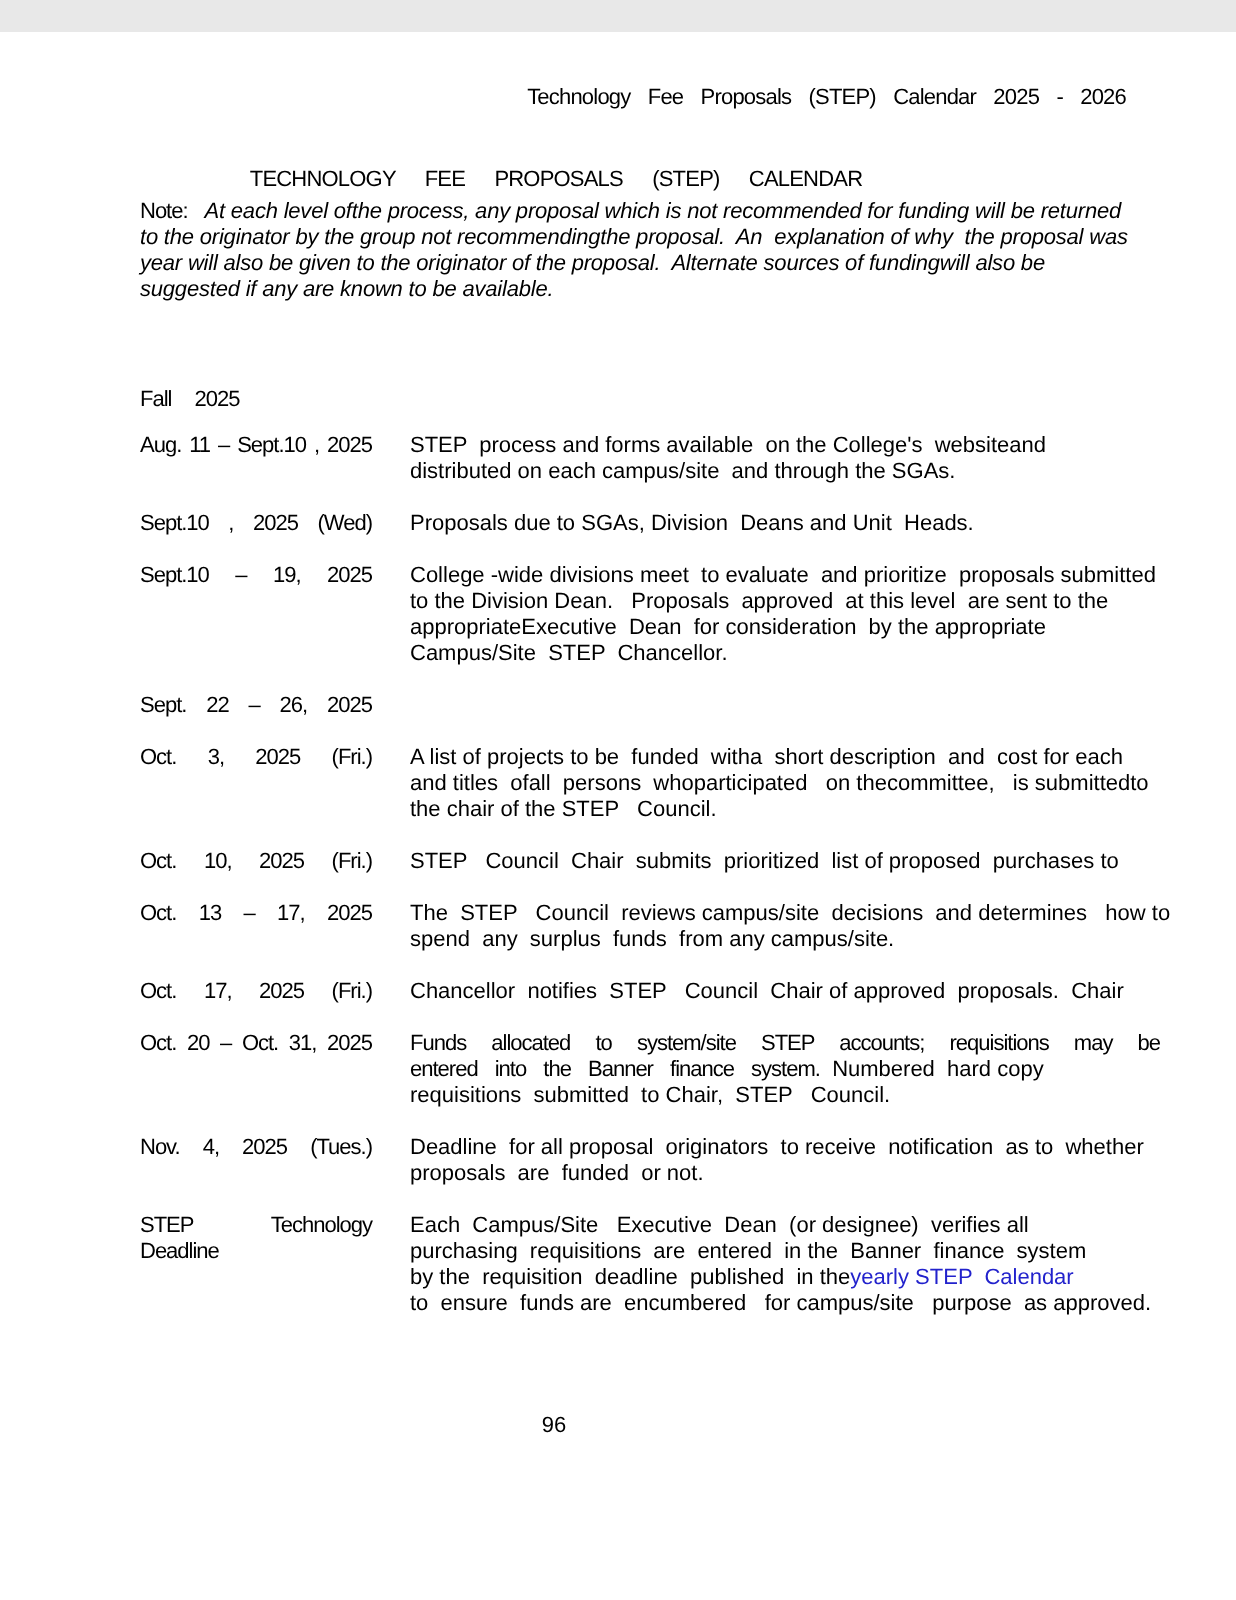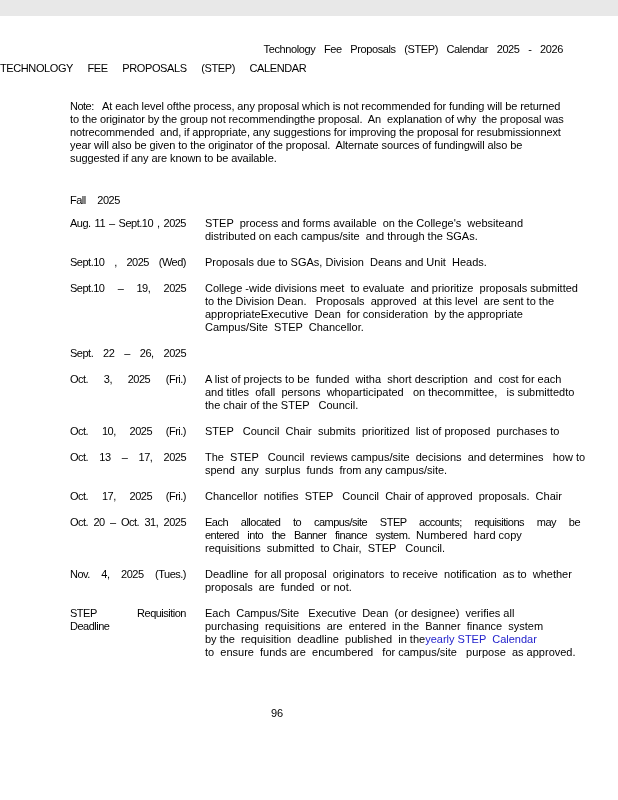--- a/index.html
+++ b/index.html
@@ -2,25 +2,25 @@
 <html><head>
 <meta charset="utf-8">
 <style>
   html,body{margin:0;padding:0;background:#e8e8e8}
   .doc{
     position:relative;width:618px;height:800px;background:#ffffff;
     font-family:"Liberation Sans",sans-serif;font-size:11px;line-height:13px;
     color:#000;overflow:hidden;margin:16px auto;
   }
   .cond{letter-spacing:-0.5px}
-  .ital{}
+  .ital{font-style:italic}
   .lnk{color:#2222CC;cursor:pointer;white-space:pre}
   .ws6{word-spacing:6px}
   .h1{position:absolute;top:27px;left:0;right:55px;text-align:right;word-spacing:6px;letter-spacing:-0.4px}
-  .h2{position:absolute;top:46px;left:0;width:556px;word-spacing:12px;letter-spacing:-0.4px}
+  .h2{position:absolute;top:68px;left:0;width:556px;text-align:center;word-spacing:12px;letter-spacing:-0.4px}
   .note{position:absolute;top:84px;left:70px;letter-spacing:-0.1px}
   .fall{position:absolute;top:178px;left:70px;word-spacing:9px;letter-spacing:-0.5px}
   .sched{position:absolute;top:201px;left:70px;width:510px}
   .row{display:flex;margin-bottom:13px}
   .datecell{width:116px;margin-right:19px;letter-spacing:-0.5px;align-self:flex-start}
   .datecell .dl{height:13px;text-align:justify;text-align-last:justify;white-space:normal}
   .desc{flex:1;min-width:0}
   .tl{white-space:pre;height:13px}
   .jline{text-align:justify;text-align-last:justify;white-space:normal}
   .pagenum{position:absolute;top:691px;left:0;width:554px;text-align:center}
@@ -28,21 +28,20 @@
 </head>
 <body>
 
 <div class="doc">
   <div class="h1 cond">Technology Fee Proposals (STEP) Calendar 2025 - 2026</div>
   <div class="h2 cond">TECHNOLOGY FEE PROPOSALS (STEP) CALENDAR</div>
 
   <div class="note" id="note-block">
       <div class="tl"><span class="cond">Note:</span><span class="ital">   At each level ofthe process, any proposal which is not recommended for funding will be returned</span></div>
       <div class="tl"><span class="ital">to the originator by the group not recommendingthe proposal.  An  explanation of why  the proposal was</span></div>
-      <div class="tl"><span class="ital">notrecommended  and, if appropriate, any suggestions for improving the proposal for resubmissionnext</span></div>
       <div class="tl"><span class="ital">year will also be given to the originator of the proposal.  Alternate sources of fundingwill also be</span></div>
       <div class="tl"><span class="ital">suggested if any are known to be available.</span></div>
     </div>
 
   <div class="fall cond">Fall 2025</div>
 
   <div class="sched" id="schedule">
       <div class="row">
         <div class="datecell cond">
           <div class="dl">Aug. 11 – Sept.10 , 2025</div>
@@ -109,37 +108,37 @@
         </div>
         <div class="desc">
           <div class="tl"><span class="">Chancellor  notifies  STEP   Council  Chair of approved  proposals.  Chair</span></div>
         </div>
       </div>
       <div class="row">
         <div class="datecell cond">
           <div class="dl">Oct. 20 – Oct. 31, 2025</div>
         </div>
         <div class="desc">
-          <div class="tl jline"><span class="cond">Each allocated to campus/site STEP accounts; requisitions may be</span></div>
+          <div class="tl jline"><span class="cond">Funds allocated to system/site STEP accounts; requisitions may be</span></div>
           <div class="tl"><span class="cond ws6">entered into the Banner finance system.</span><span class="">  Numbered  hard copy</span></div>
           <div class="tl"><span class="">requisitions  submitted  to Chair,  STEP   Council.</span></div>
         </div>
       </div>
       <div class="row">
         <div class="datecell cond">
           <div class="dl">Nov. 4, 2025 (Tues.)</div>
         </div>
         <div class="desc">
           <div class="tl"><span class="">Deadline  for all proposal  originators  to receive  notification  as to  whether</span></div>
           <div class="tl"><span class="">proposals  are  funded  or not.</span></div>
         </div>
       </div>
       <div class="row">
         <div class="datecell cond">
-          <div class="dl">STEP Requisition</div>
+          <div class="dl">STEP Technology</div>
           <div class="dl">Deadline</div>
         </div>
         <div class="desc">
           <div class="tl"><span class="">Each  Campus/Site   Executive  Dean  (or designee)  verifies all</span></div>
           <div class="tl"><span class="">purchasing  requisitions  are  entered  in the  Banner  finance  system</span></div>
           <div class="tl"><span class="">by the  requisition  deadline  published  in the</span><span class="lnk">yearly STEP  Calendar </span></div>
           <div class="tl"><span class="">to  ensure  funds are  encumbered   for campus/site   purpose  as approved.</span></div>
         </div>
       </div>
     </div>

